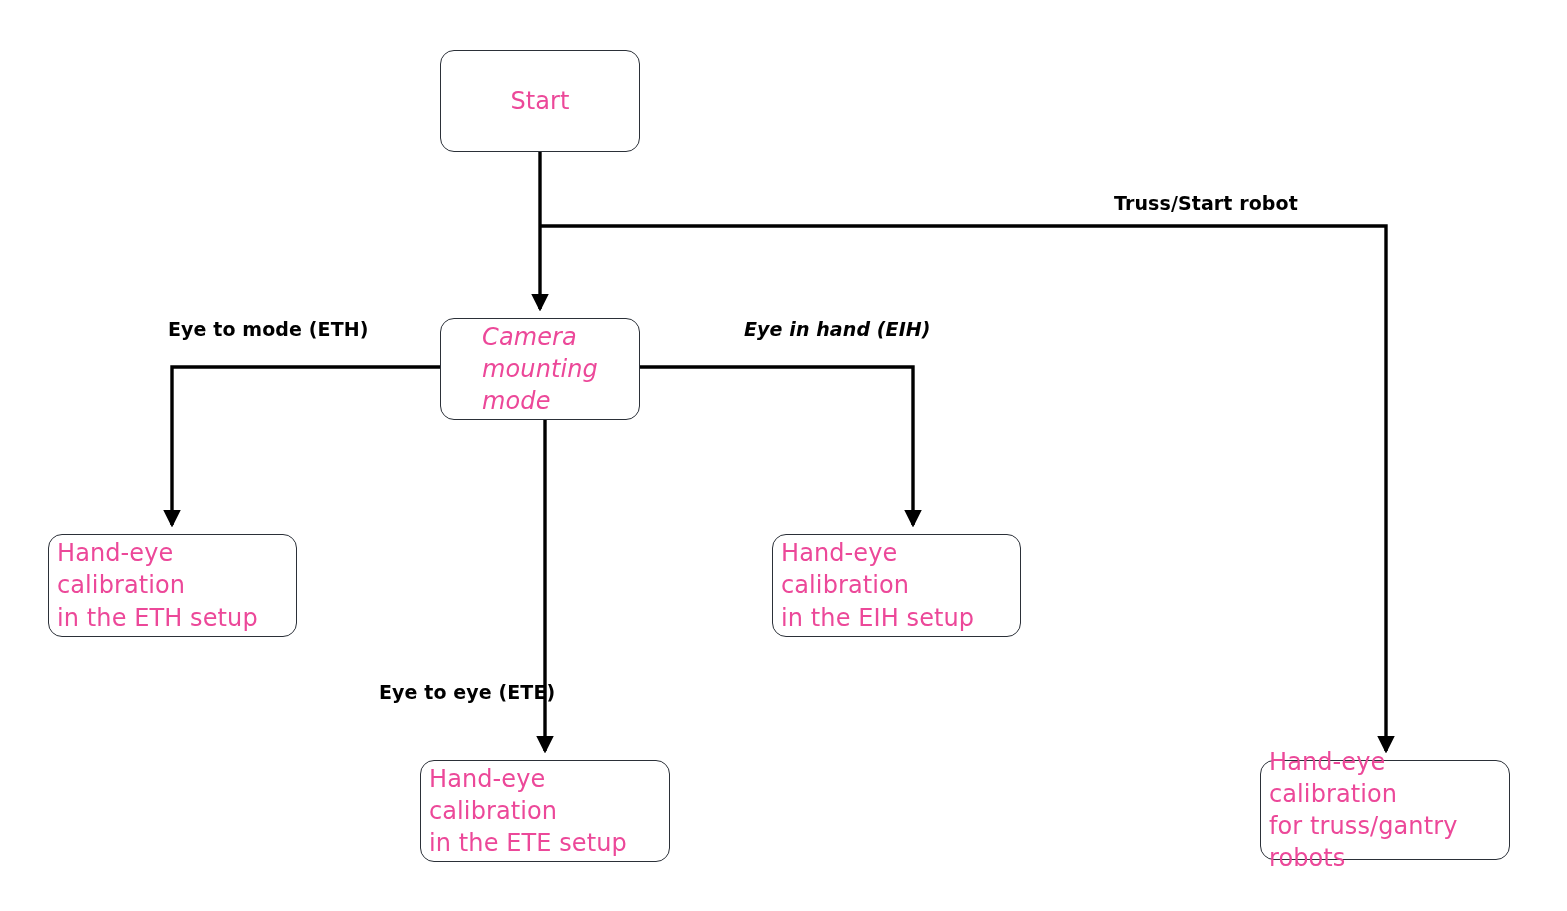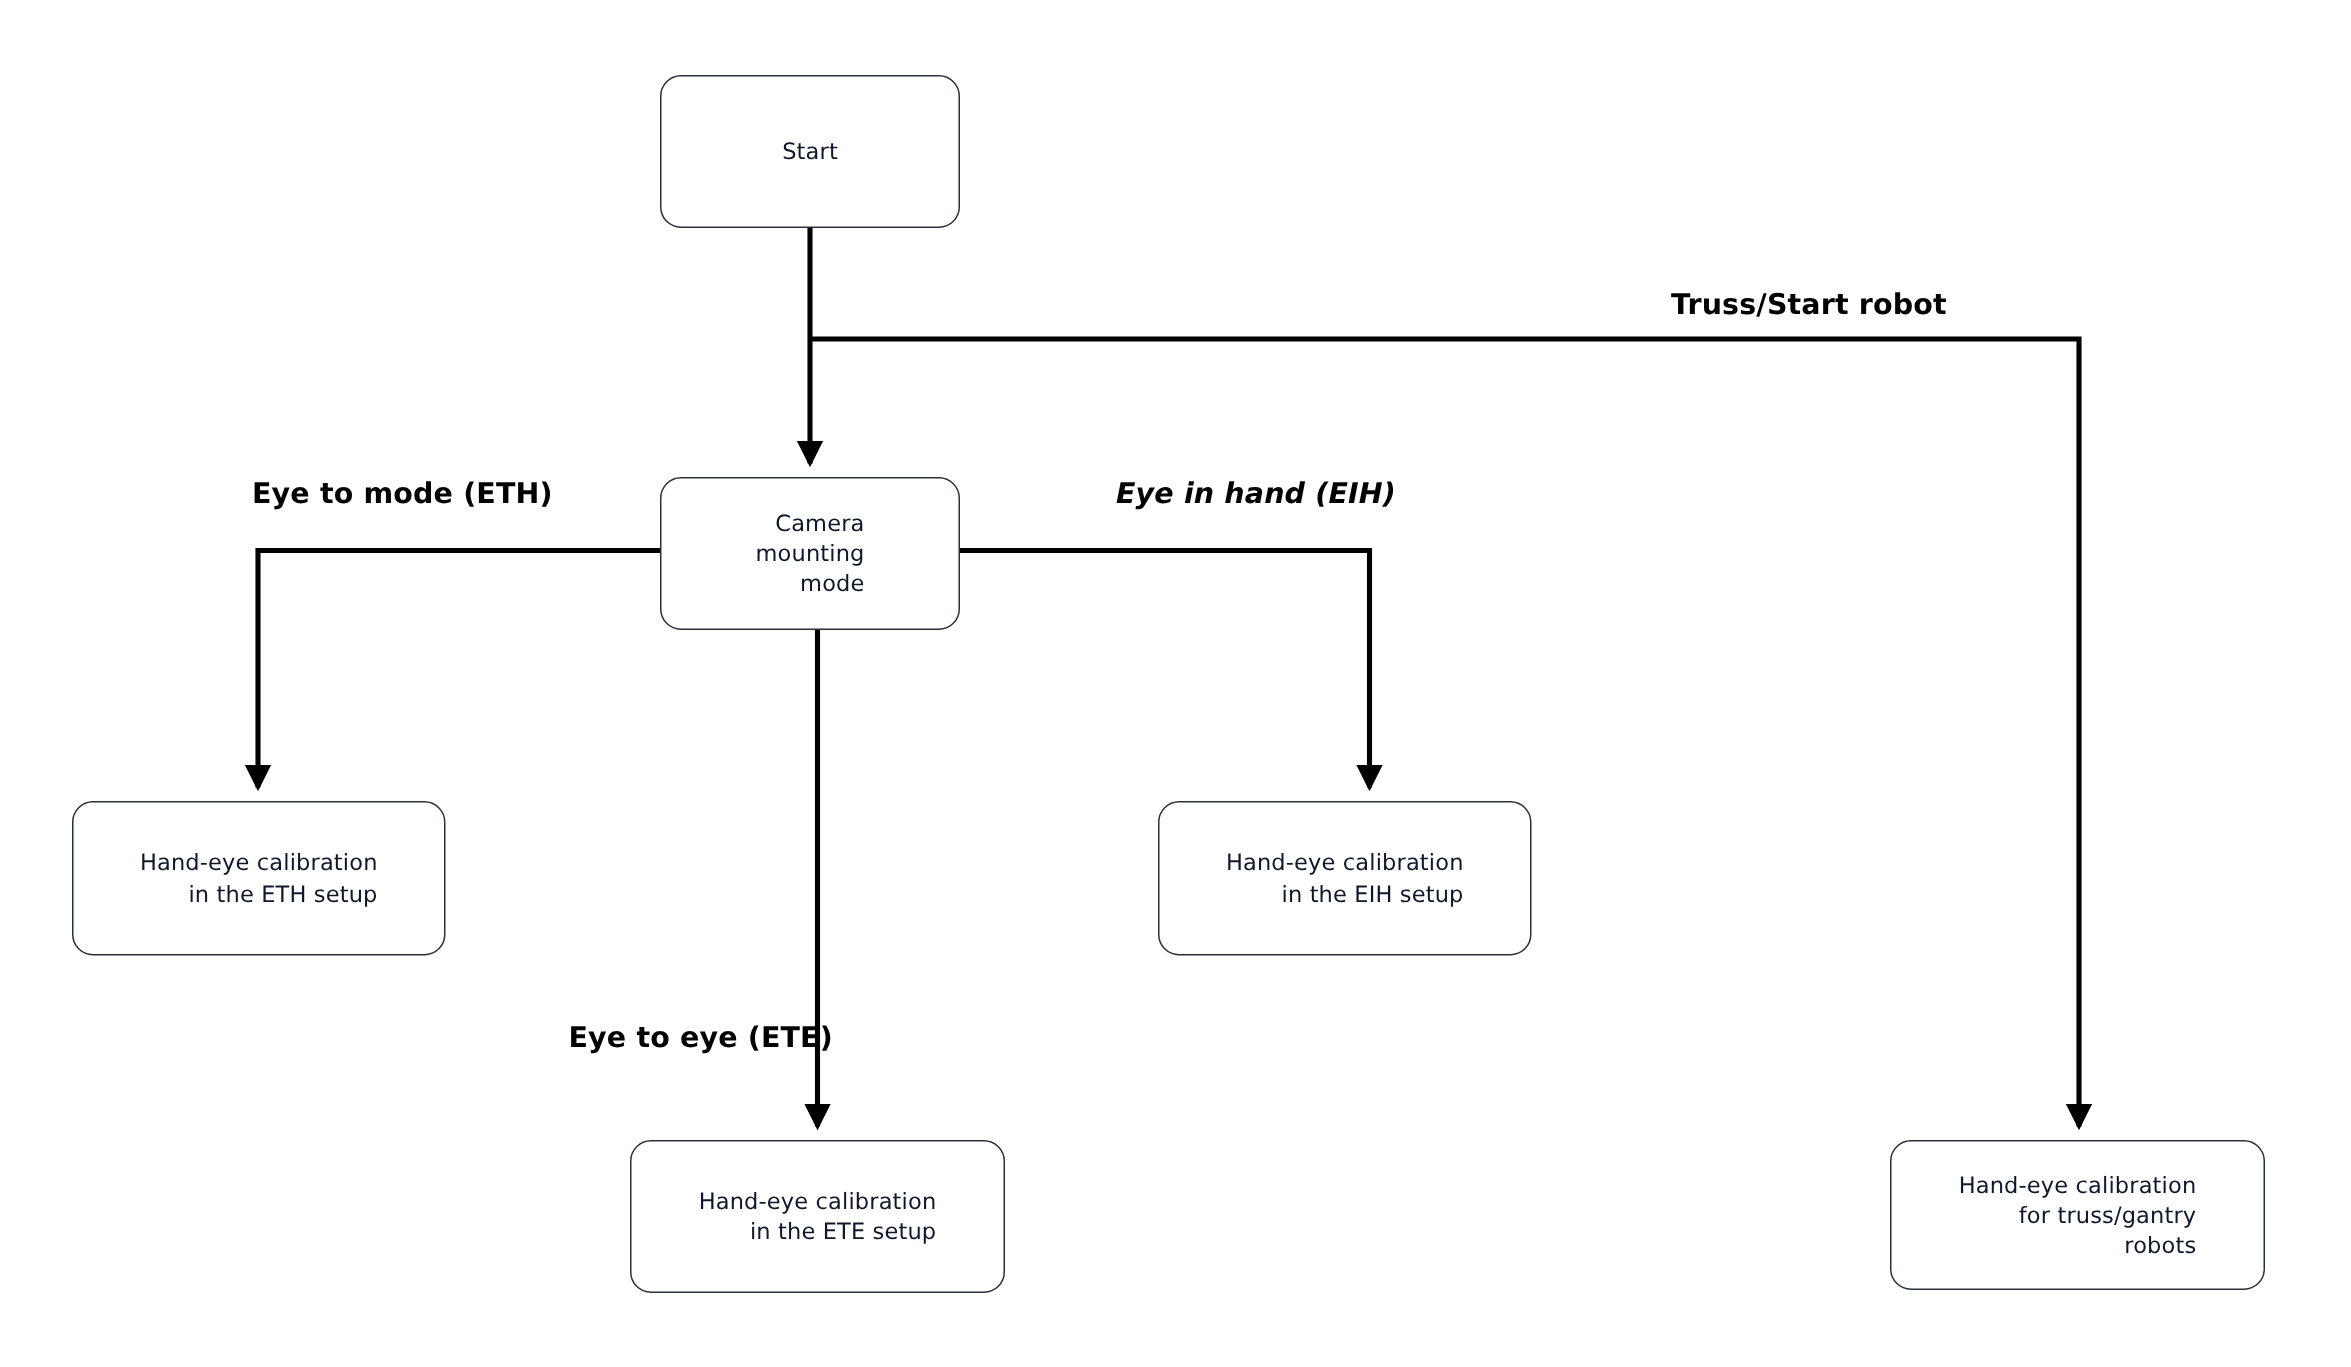--- a/index.html
+++ b/index.html
@@ -28,23 +28,23 @@
   }
   .node {
     position: absolute;
     box-sizing: border-box;
     background: #ffffff;
     border: 1.6px solid #2b3038;
     border-radius: 14px;
     display: flex;
     align-items: center;
     justify-content: center;
-    text-align: right;
-    color: #0f172a;
-    font-size: 15px;
+    text-align: left;
+    color: #ec4899;
+    font-size: 24px;
     line-height: 1.34;
     letter-spacing: 0.1px;
     z-index: 2;
   }
   .node-label {
     display: block;
     white-space: pre-line;
     padding: 0 8px;
   }
   .edge-label {
@@ -77,21 +77,21 @@
 
     <polyline points="640,367 913,367 913,525" fill="none" stroke="#000000" stroke-width="3.4" stroke-linejoin="miter" marker-end="url(#arrow)"></polyline>
 
     <polyline points="545,420 545,751" fill="none" stroke="#000000" stroke-width="3.4" marker-end="url(#arrow)"></polyline>
   </svg>
 
   <div class="node" style="left:440px; top:50px; width:200px; height:102px;">
     <span class="node-label">Start</span>
   </div>
 
-  <div class="node" style="left:440px; top:318px; width:200px; height:102px;">
+  <div class="node" style="left:440px; top:318px; width:200px; height:102px;font-style:italic;">
     <span class="node-label">Camera
 mounting
 mode</span>
   </div>
 
   <div class="node" style="left:48px; top:534px; width:249px; height:103px;">
     <span class="node-label">Hand-eye calibration
 in the ETH setup</span>
   </div>
 

